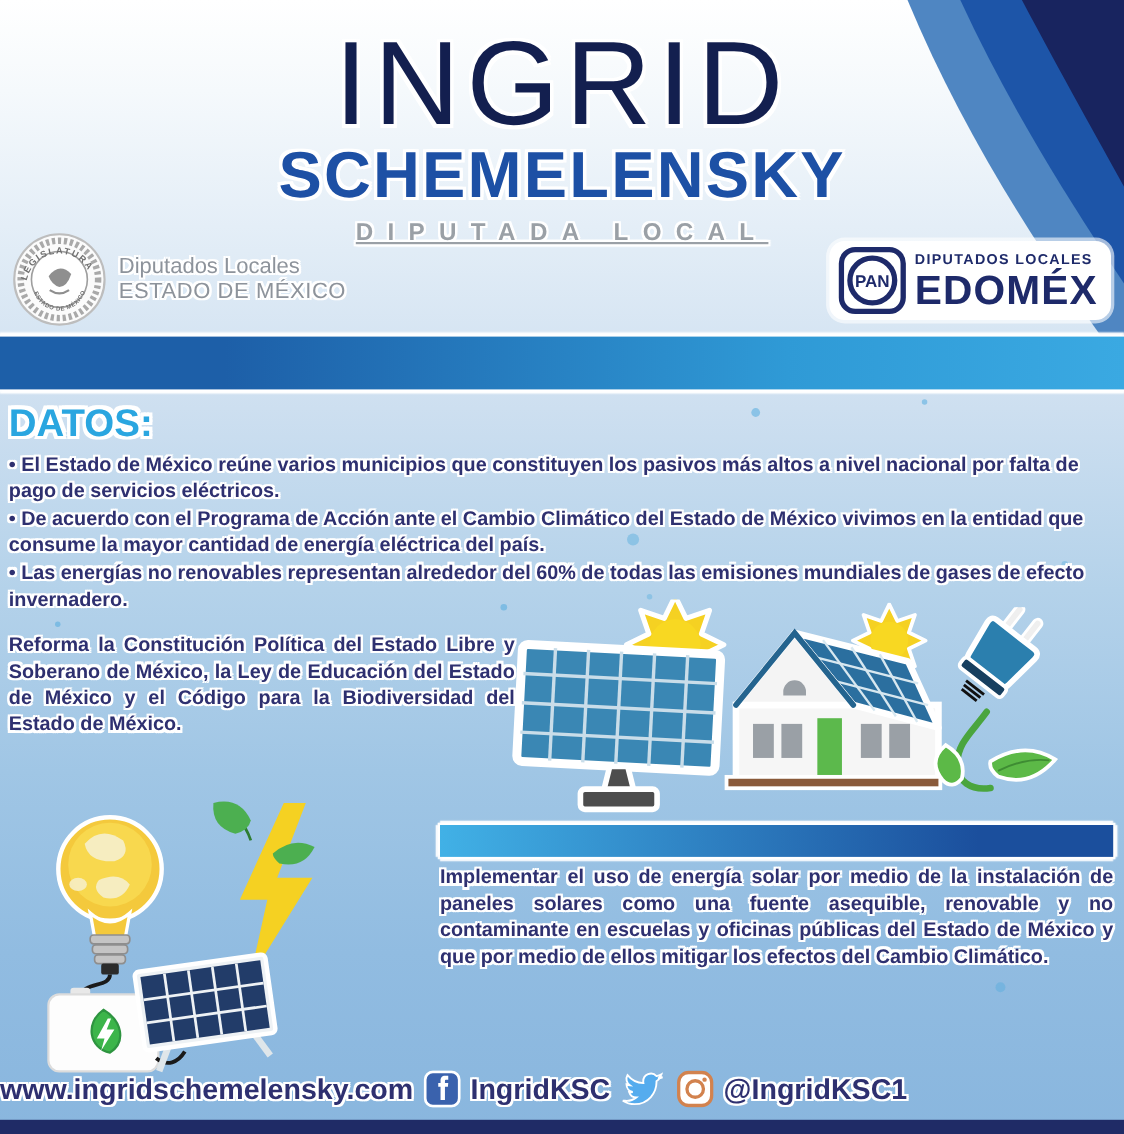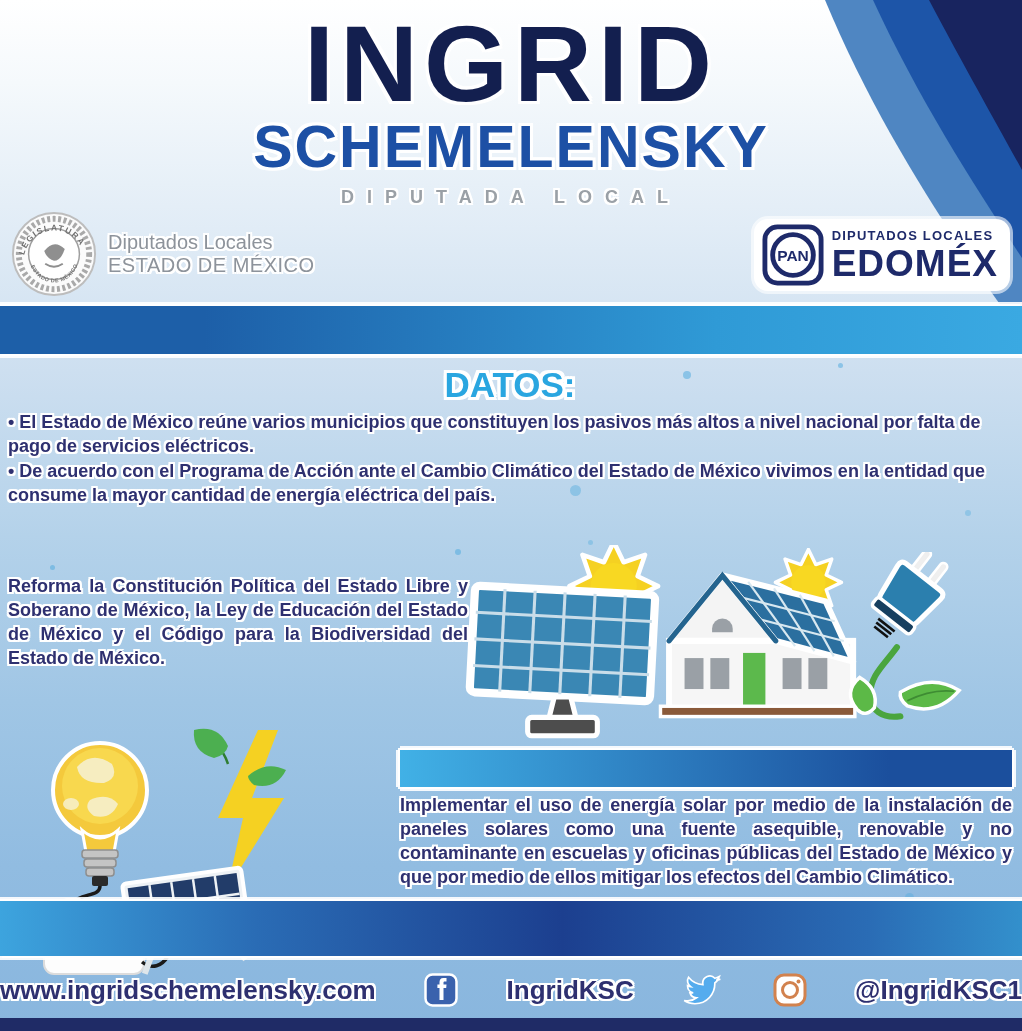--- a/index.html
+++ b/index.html
@@ -9,23 +9,23 @@
     background:linear-gradient(180deg,#ffffff 0%,#f5f9fc 8%,#e4eef7 20%,#cddff0 36%,#b4d2ea 52%,#a0c6e5 68%,#91bce1 84%,#89b6de 100%);
   }
   .halo2{text-shadow:-2px -2px 0 #fff,0 -2px 0 #fff,2px -2px 0 #fff,-2px 0 0 #fff,2px 0 0 #fff,-2px 2px 0 #fff,0 2px 0 #fff,2px 2px 0 #fff;}
   .halo3{text-shadow:-3px -3px 0 #fff,0 -3px 0 #fff,3px -3px 0 #fff,-3px 0 0 #fff,3px 0 0 #fff,-3px 3px 0 #fff,0 3px 0 #fff,3px 3px 0 #fff,-2px -2px 0 #fff,2px -2px 0 #fff,-2px 2px 0 #fff,2px 2px 0 #fff;}
   .grad{-webkit-background-clip:text;background-clip:text;color:transparent;
     filter:drop-shadow(2px 2px 0 rgba(255,255,255,.95)) drop-shadow(-2px -2px 0 rgba(255,255,255,.95)) drop-shadow(2px -2px 0 rgba(255,255,255,.95)) drop-shadow(-2px 2px 0 rgba(255,255,255,.95));padding-left:10px;}
   .swoosh{position:absolute;top:0;right:0;}
   .dot{position:absolute;border-radius:50%;background:#49a8dd;opacity:.5;}
 
   .header-block{position:absolute;top:10px;left:0;right:0;text-align:center;line-height:1;}
-  .name-first{font-size:108px;font-weight:700;color:#131f4f;letter-spacing:6px;}
+  .name-first{font-size:108px;font-weight:400;color:#131f4f;letter-spacing:6px;margin-top:12px;}
   .name-last{font-size:59px;font-weight:900;color:#1d50a5;letter-spacing:2px;margin-top:0;}
-  .name-role{font-size:18px;font-weight:700;color:#9aa0a6;letter-spacing:13px;margin-top:11px;}
+  .name-role{font-size:22px;font-weight:700;color:#9aa0a6;letter-spacing:13px;margin-top:11px;text-decoration:underline;}
 
   .logo-left{position:absolute;top:210px;left:10px;display:flex;align-items:center;gap:10px;}
   .logo-left .txt{color:#8d939b;font-size:20px;line-height:1.15;}
   .logo-left .l1{font-weight:400;}
   .logo-left .l2{font-weight:500;letter-spacing:.5px;}
 
   .logo-right{position:absolute;top:219px;right:12px;background:#fff;border-radius:14px;
     padding:5px 12px 5px 8px;display:flex;align-items:center;gap:8px;box-shadow:0 0 0 3px rgba(255,255,255,.6);}
   .logo-right .col{line-height:1;color:#1e2a6a;}
   .logo-right .l1{font-size:13px;font-weight:800;letter-spacing:1.2px;margin-bottom:3px;}
@@ -43,28 +43,28 @@
   .propone{position:absolute;top:574px;left:8px;width:460px;}
   .propone .heading{margin-bottom:8px;background:linear-gradient(90deg,#35aadf,#1f7fc4);}
   .propone .body{text-align:justify;}
 
   .icon-solar-panel{position:absolute;left:460px;top:545px;}
   .icon-house{position:absolute;left:645px;top:548px;}
   .icon-plug{position:absolute;left:838px;top:552px;}
   .eco-cluster{position:absolute;left:22px;top:722px;}
 
   .objetivo{position:absolute;left:400px;top:750px;width:612px;}
-  .objetivo .heading{font-size:32px;font-weight:900;text-align:right;padding-right:8px;margin-bottom:6px;
+  .objetivo .heading{font-size:25px;font-weight:900;text-align:right;padding-right:8px;margin-bottom:6px;
     background:linear-gradient(90deg,#41b1e6,#1b4f9d 80%);}
   .objetivo .body{text-align:justify;}
 
   .hashtag{position:absolute;top:901px;left:0;right:0;text-align:center;font-size:47px;font-weight:900;
     background:linear-gradient(90deg,#3da4de 0%,#2a6cb5 25%,#1c3f8f 55%,#2a6cb5 85%,#3390cc 100%);}
 
-  .footer{position:absolute;top:972px;left:0;right:0;display:flex;justify-content:space-between;align-items:center;gap:9px;}
+  .footer{position:absolute;top:972px;left:0;right:0;display:flex;justify-content:flex-start;align-items:center;gap:9px;}
   .footer .ftxt{font-size:26px;font-weight:900;color:#2e3070;}
   .footer svg{display:block;}
   .bottom-bar{position:absolute;bottom:0;left:0;right:0;height:13px;background:#1f2b66;}
 </style>
 </head>
 <body>
 
 <div class="poster">
 
   <svg class="swoosh" width="345" height="345" viewBox="0 0 345 345">
@@ -120,23 +120,24 @@
     </svg>
     <div class="col">
       <div class="l1">DIPUTADOS LOCALES</div>
       <div class="l2">EDOMÉX</div>
     </div>
   </div>
 
   <div class="main-title grad">Energías Renovables SÍ</div>
 
   <div class="datos">
-    <div class="heading cyan-h halo3" style="font-size:35px;text-align:center;">DATOS:</div>
+    <div class="heading cyan-h halo3" style="font-size:35px;">DATOS:</div>
     <div class="bullet body-txt halo2">• El Estado de México reúne varios municipios que constituyen los pasivos más altos a nivel nacional por falta de pago de servicios eléctricos.</div>
     <div class="bullet body-txt halo2">• De acuerdo con el Programa de Acción ante el Cambio Climático del Estado de México vivimos en la entidad que consume la mayor cantidad de energía eléctrica del país.</div>
+    <div class="bullet body-txt halo2">• Las energías no renovables representan alrededor del 60% de todas las emisiones mundiales de gases de efecto invernadero.</div>
   </div>
 
   <div class="propone">
     <div class="body body-txt halo2">Reforma la Constitución Política del Estado Libre y Soberano de México, la Ley de Educación del Estado de México y el Código para la Biodiversidad del Estado de México.</div>
   </div>
 
   <svg class="icon-solar-panel" width="205" height="195" viewBox="0 0 200 190">
     <g transform="translate(105,-5) scale(0.9)">
       <polygon points="98,50 75.9,60.7 83.9,83.9 60.7,75.9 50,98 39.3,75.9 16.1,83.9 24.1,60.7 2,50 24.1,39.3 16.1,16.1 39.3,24.1 50,2 60.7,24.1 83.9,16.1 75.9,39.3" fill="#f5d122" stroke="#ffffff" stroke-width="5" stroke-linejoin="round"></polygon>
       <circle cx="50" cy="50" r="25" fill="#f8d822"></circle>
@@ -246,21 +247,20 @@
         <line x1="27" y1="5" x2="27" y2="67"></line>
           <line x1="49" y1="5" x2="49" y2="67"></line>
         <line x1="71" y1="5" x2="71" y2="67"></line>
           <line x1="93" y1="5" x2="93" y2="67"></line>
         <line x1="5" y1="26" x2="115" y2="26"></line>
           <line x1="5" y1="47" x2="115" y2="47"></line>
       </g>
     </g>
   </svg>
 
-  <div class="hashtag grad">#EnergíasRenovablesSÍ</div>
 
   <div class="footer">
     <span class="ftxt halo2">www.ingridschemelensky.com</span>
     <svg width="34" height="34" viewBox="0 0 34 34">
       <rect x="1.5" y="1.5" width="31" height="31" rx="7" fill="#3a62ad" stroke="#ffffff" stroke-width="2.5"></rect>
       <path d="M22.5 11.5h-3V9.6c0-.9.6-1.1 1-1.1h2V5h-3.1c-2.9 0-3.9 2.1-3.9 4.2v2.3h-2.1v3.4h2.1V27h4V14.9h2.7l.3-3.4z" fill="#ffffff"></path>
     </svg>
     <span class="ftxt halo2">IngridKSC</span>
     <svg width="42" height="36" viewBox="0 0 42 36">
       <g transform="translate(2,3) scale(1.55)">

